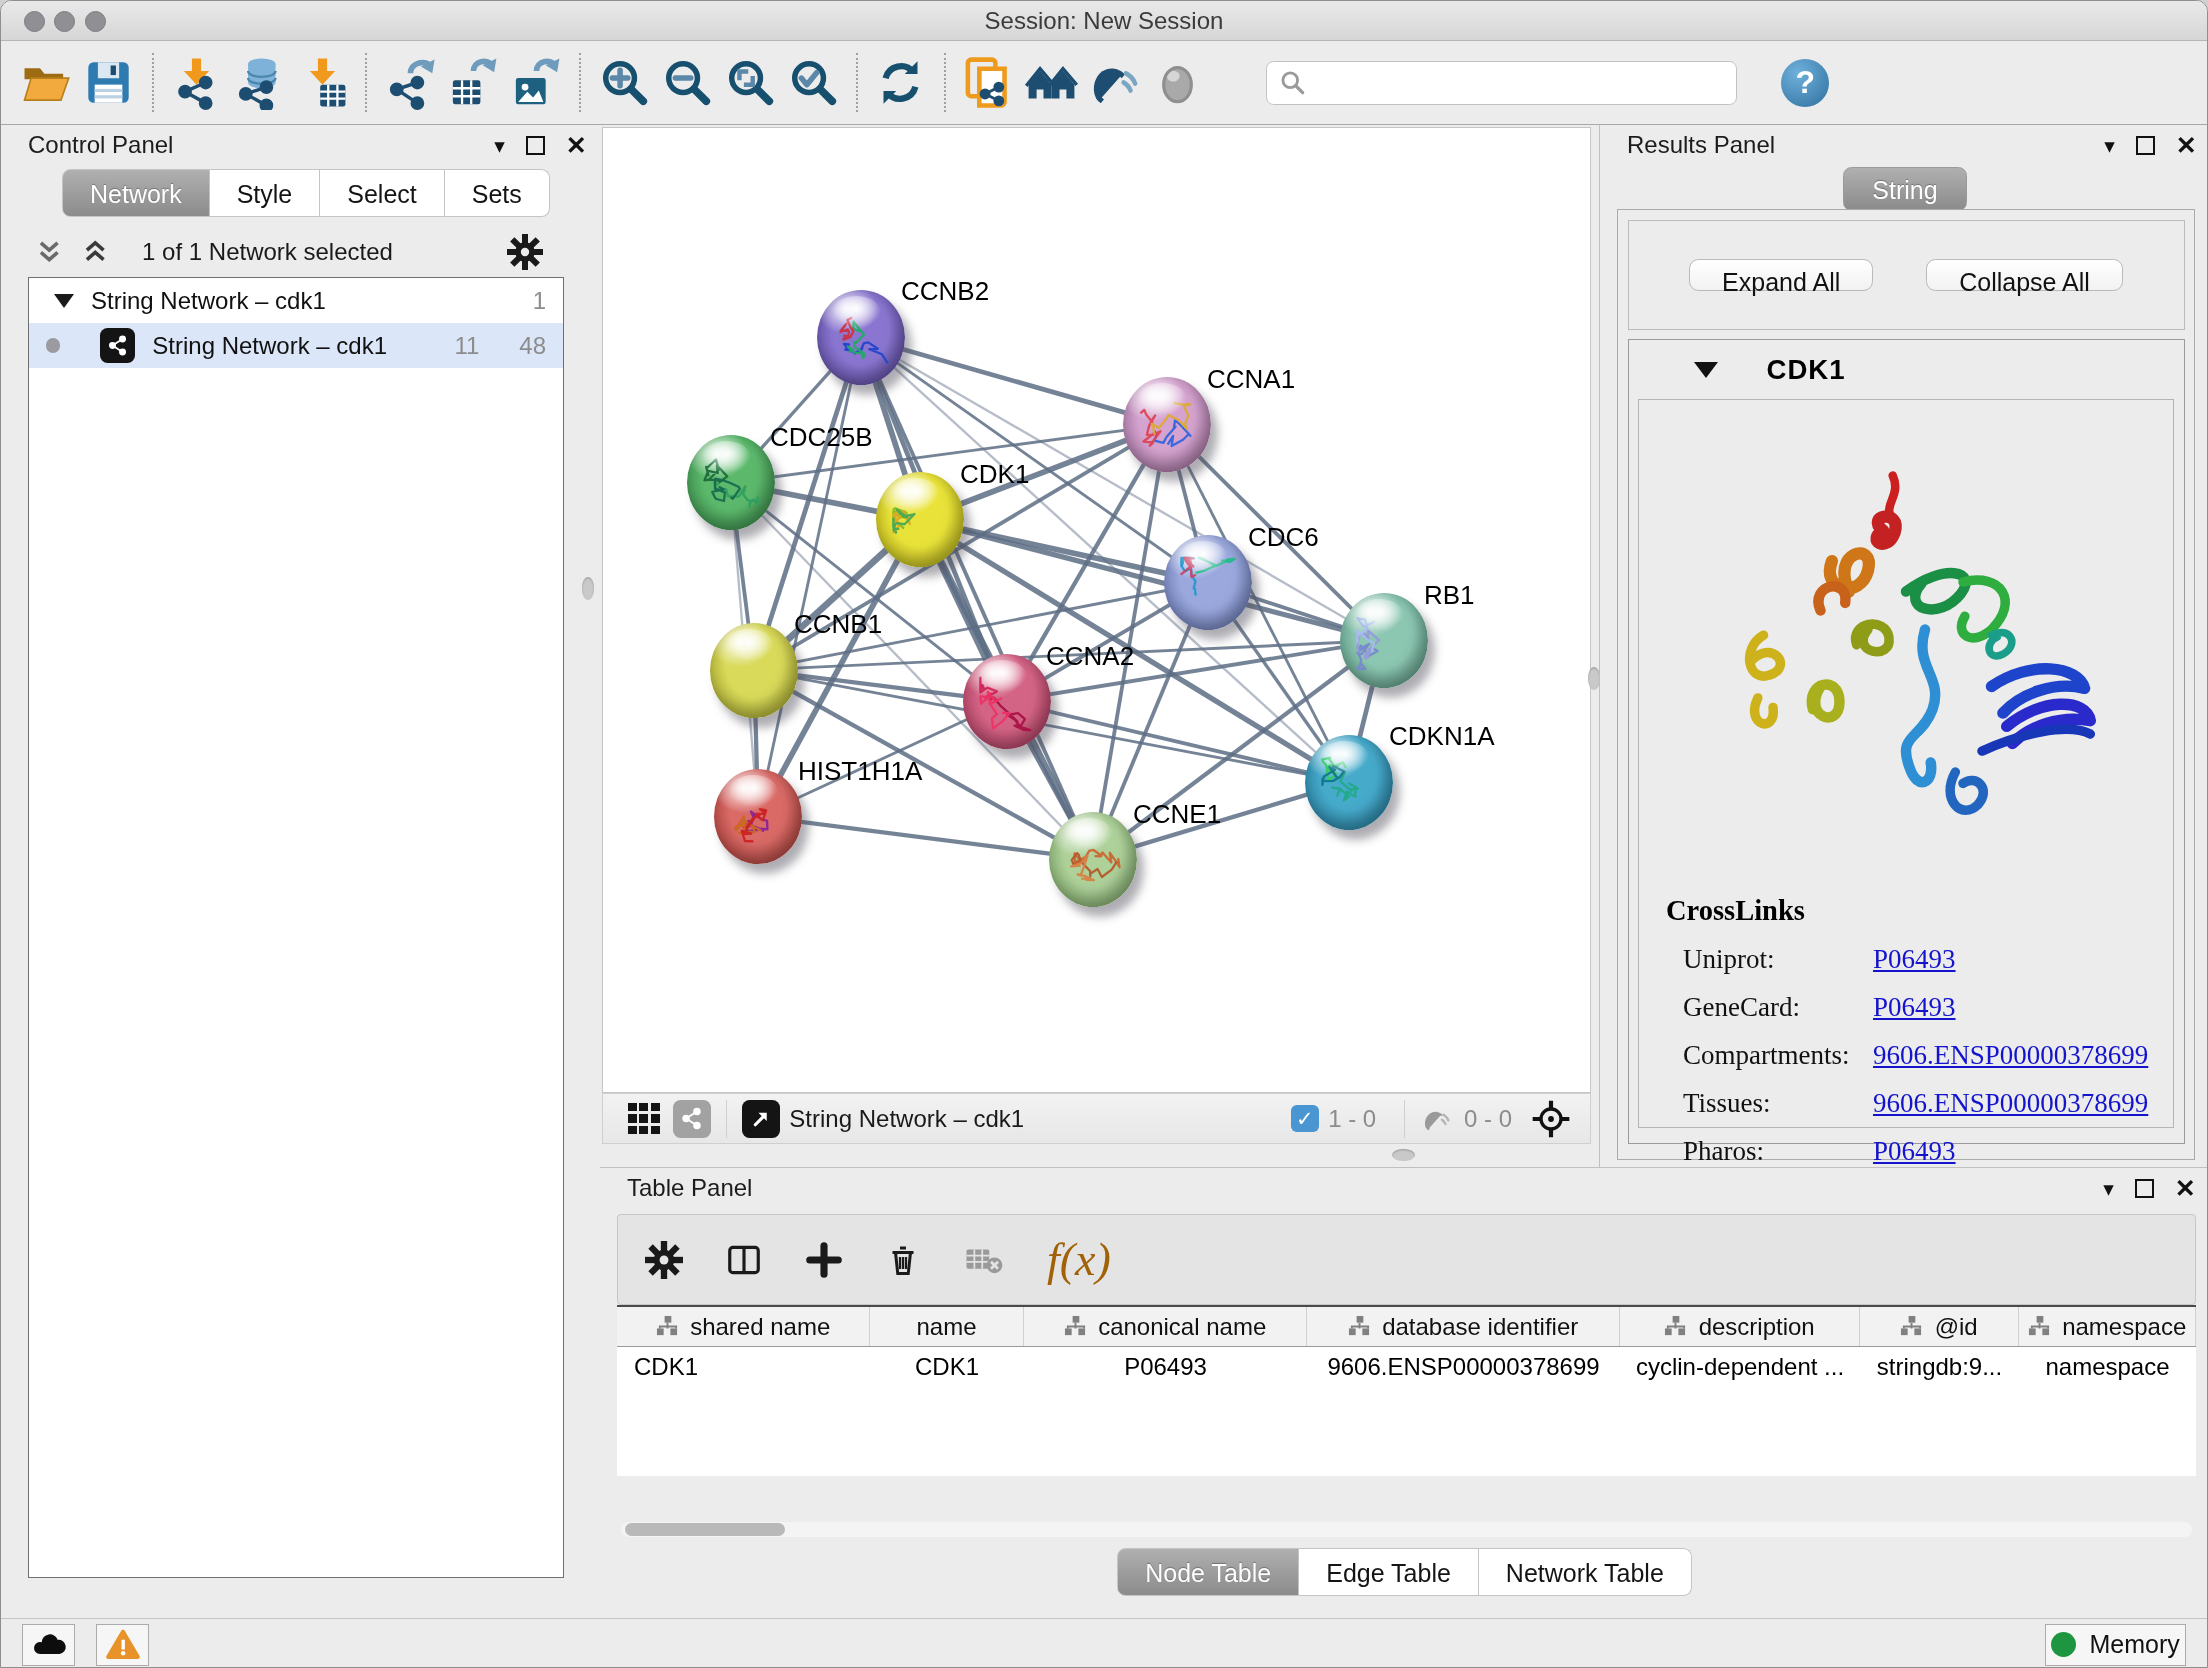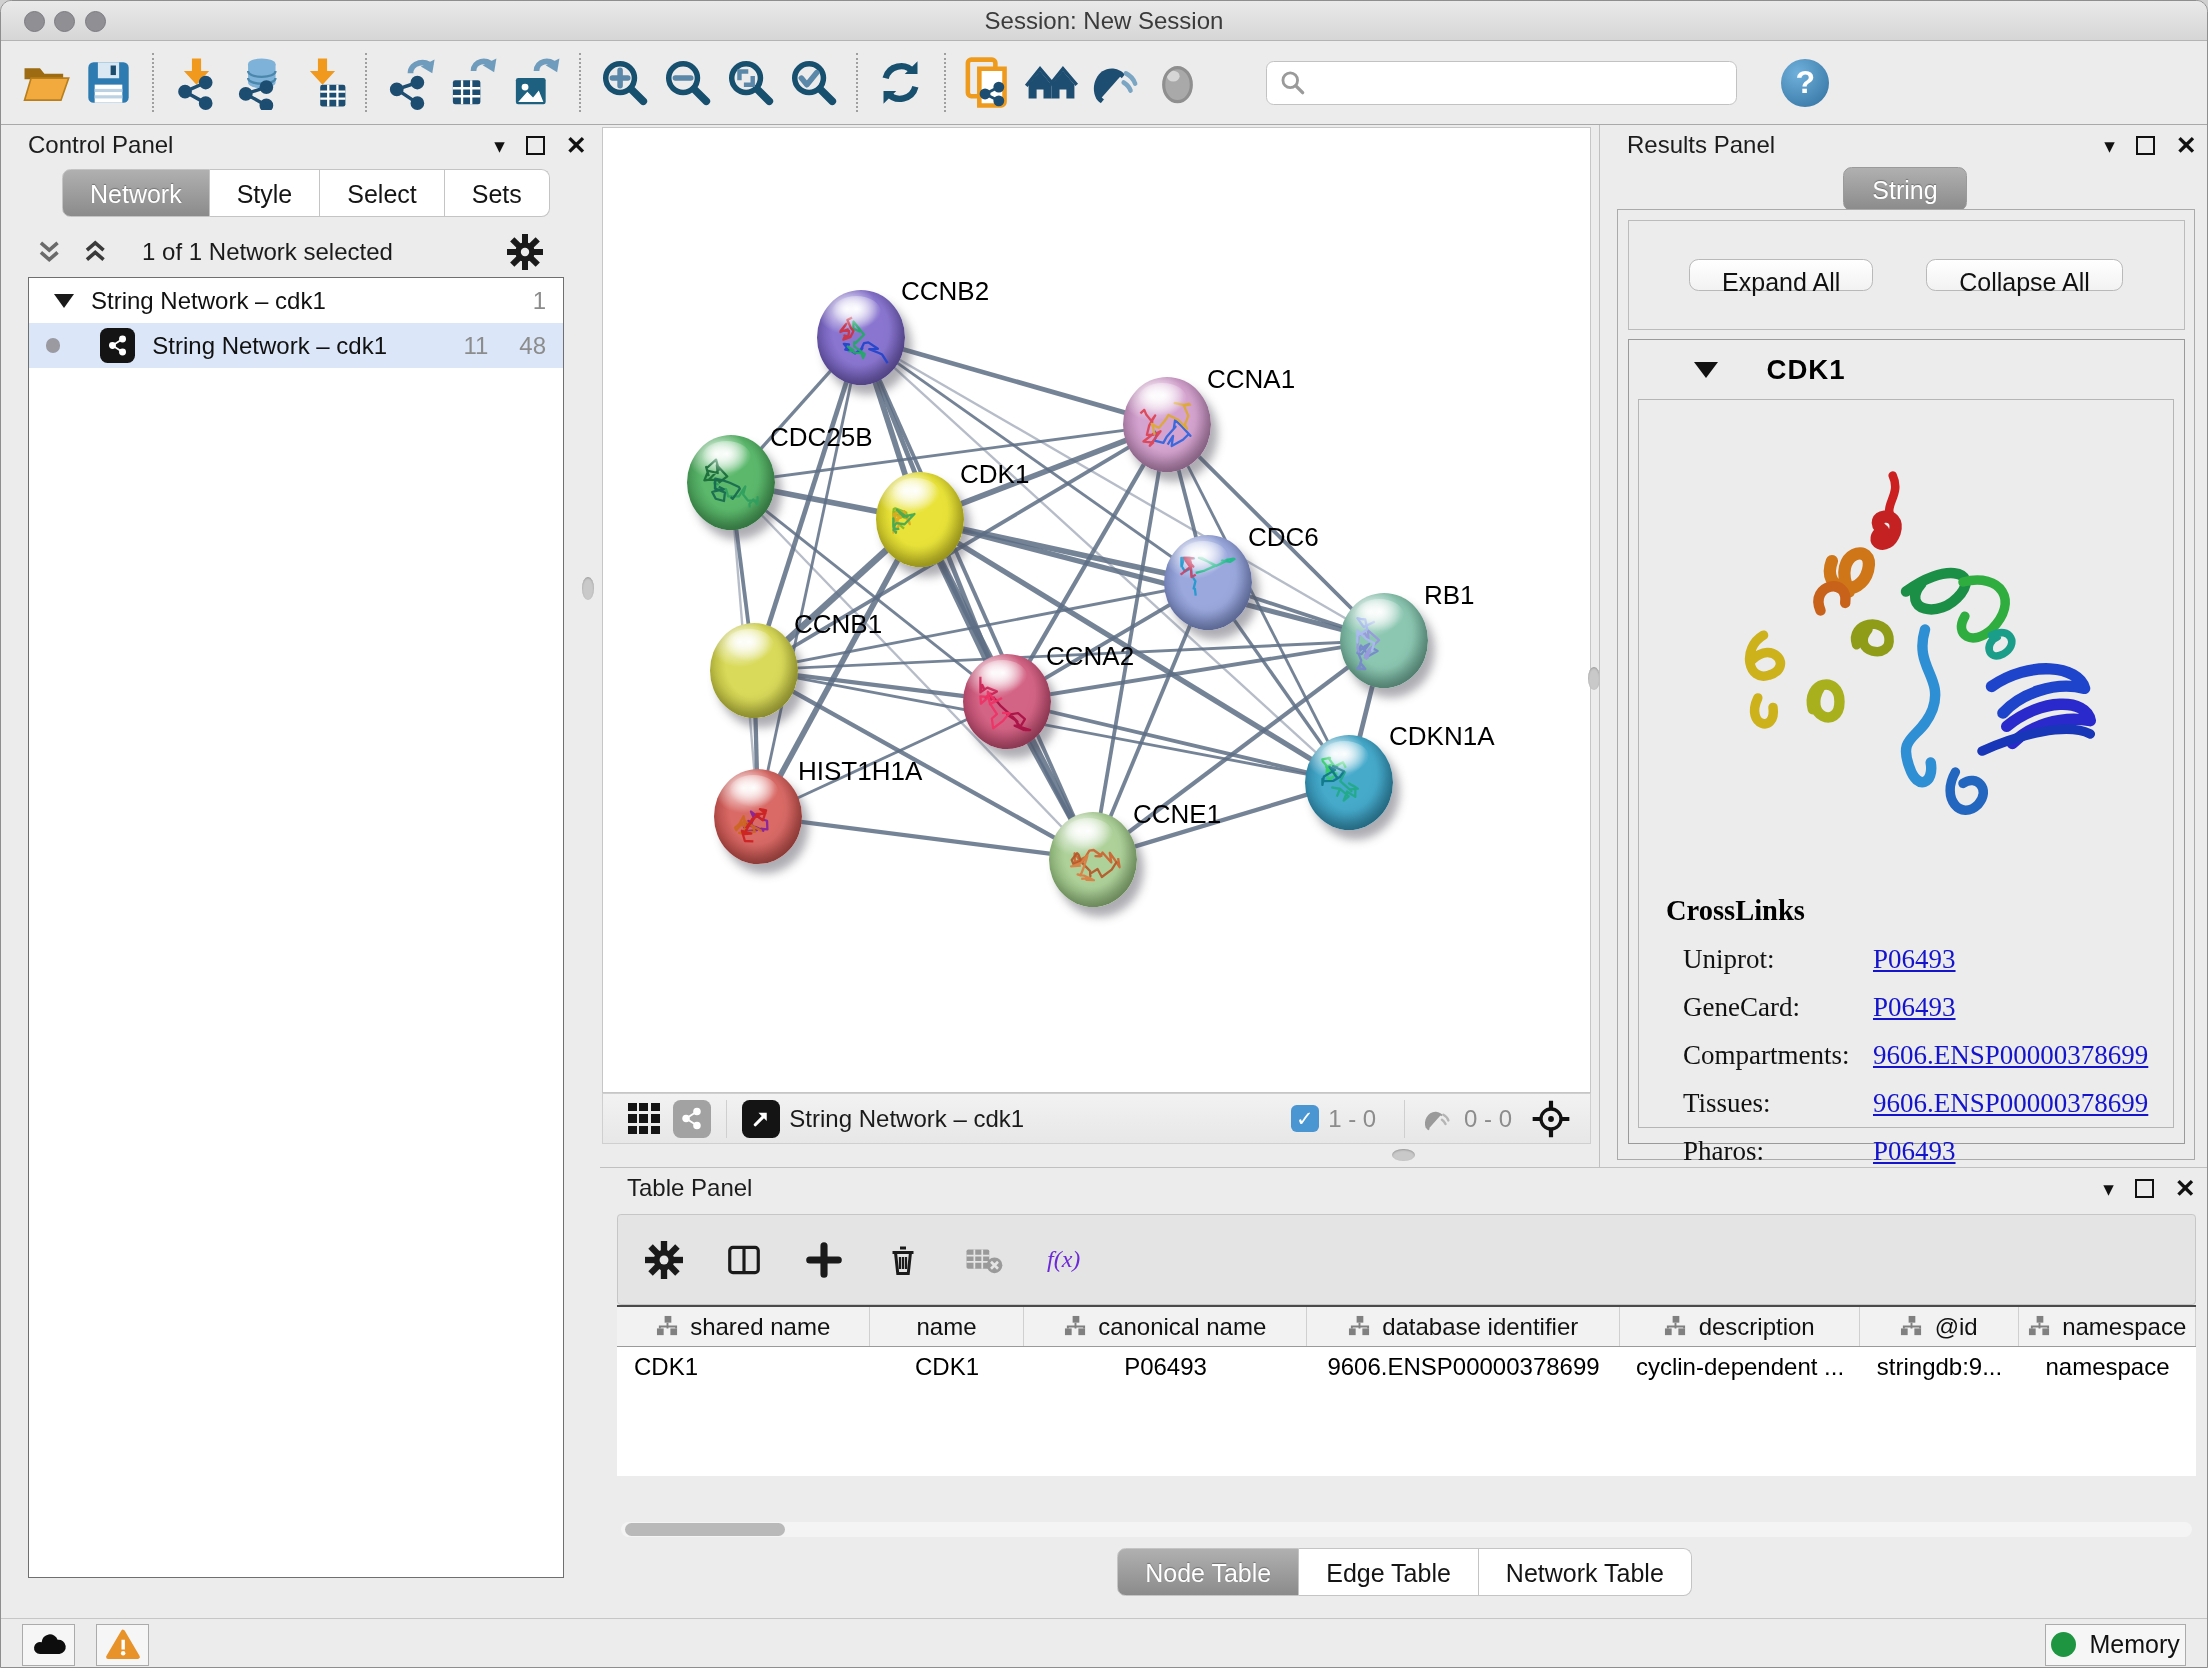--- a/index.html
+++ b/index.html
@@ -37,21 +37,21 @@
   .cp-chevrons { position:absolute; left:34px; display:flex; gap:17px; }
   .cp-gear { position:absolute; right:57px; top:7.6px;}
   .cp-list { position:absolute; left:27px; top:152px; width:536px; height:1301px; background:#fff; border:1.9px solid #6f6f6f; }
   .tree-row { position:relative; height:45px; display:flex; align-items:center; font-size:24px; color:#111; }
   .tree-row.selected { background:#dbe7f8; }
   .expander { width:0;height:0;border-left:10.5px solid transparent;border-right:10.5px solid transparent;border-top:14.3px solid #1a1a1a; margin-left:25px; }
   .tree-label { margin-left:17px; }
   .tree-count { position:absolute; right:17px; color:#8c8c8c; }
   .dot { width:14.3px;height:14.3px;border-radius:50%;background:#9a9aa0;margin-left:17px;}
   .share-badge { width:35px;height:35px;border-radius:7.6px;background:#141414;margin-left:40px;display:flex;align-items:center;justify-content:center;}
-  .nums { position:absolute; right:17px; display:flex; gap:31px; color:#8c8c8c;}
+  .nums { position:absolute; right:17px; display:flex; gap:40px; color:#8c8c8c;}
 
   
   .canvas { position:absolute; left:601px; top:126px; width:989px; height:966px; background:#fff; border:1px solid #c6c6c6; overflow:hidden; }
   .canvas svg.edges { position:absolute; left:0; top:0; }
   .node { position:absolute; width:88px; height:95px; border-radius:50%; box-shadow: inset -4.8px -8.6px 15px rgba(0,0,0,.28), 6.7px 9.5px 9.5px rgba(70,70,85,.45); }
   .node::before { content:""; position:absolute; left:15px; top:5.7px; width:49px; height:32px; border-radius:50%; background:radial-gradient(ellipse at 50% 40%, rgba(255,255,255,.97), rgba(255,255,255,0) 72%); }
   .node-label { position:absolute; font-size:26px; color:#000; white-space:nowrap; }
 
   .net-toolbar { position:absolute; left:601px; top:1092px; width:989px; height:51px; background:linear-gradient(#f2f2f2,#e7e7e7); border:1px solid #cfcfcf; display:flex; align-items:center; }
   .nt-sep { width:0; height:38px; border-left:1px solid #cfcfcf; margin:0 15px; }
@@ -91,21 +91,21 @@
   .tp-toolbar { position:absolute; left:17px; top:46px; width:1579px; height:91px; background:#e4e4e4; border:1px solid #c6c6c6; border-radius:3.8px; display:flex; align-items:center; gap:42px; padding-left:27px;}
   .tp-table { position:absolute; left:17px; top:137px; width:1579px; height:171px; background:#fff; border-top:2.9px solid #4a4a4a; }
   .thead { display:flex; background:#f2f2f2; height:40px; border-bottom:1.9px solid #9a9a9a; }
   .th { display:flex; align-items:center; justify-content:center; gap:11.4px; font-size:24px; color:#111; border-right:1px solid #d0d0d0; overflow:hidden; white-space:nowrap; flex:0 0 auto;}
   .trow { display:flex; height:40px; }
   .td { font-size:24px; color:#000; display:flex; align-items:center; justify-content:center; overflow:hidden; white-space:nowrap; flex:0 0 auto;}
   .td.left { justify-content:flex-start; padding-left:17px; }
   .hscroll { position:absolute; left:21px; top:354px; width:1571px; height:15px; background:#f4f4f4; border-radius:7.6px;}
   .hthumb { position:absolute; left:3.8px; top:1px; width:160px; height:13.3px; background:#b9b9b9; border-radius:6.7px; }
   .tp-tabs { position:absolute; top:380px; width:100%; display:flex; justify-content:center; }
-  .fx { font-family:"Liberation Serif", serif; font-style:italic; font-size:24px; color:#6d28d9;text-align:center; }
+  .fx { font-family:"Liberation Serif", serif; font-style:italic; font-size:46px; color:#a16207;text-align:center; }
 
   
   .statusbar { position:absolute; left:0; top:1617px; width:100%; height:51px; background:#ececec; border-top:1px solid #c6c6c6; }
   .sbtn { position:absolute; top:4.8px; width:53px; height:42px; background:#f6f6f6; border:1px solid #ababab; display:flex; align-items:center; justify-content:center; }
   .membtn { position:absolute; right:21px; top:4.8px; width:141px; height:42px; background:#f6f6f6; border:1px solid #ababab; display:flex; align-items:center; justify-content:center; gap:13.3px; font-size:25px; color:#111;}
   .greendot { width:25px; height:25px; border-radius:50%; background:#1e9641; }
 </style>
 </head>
 <body>
 

